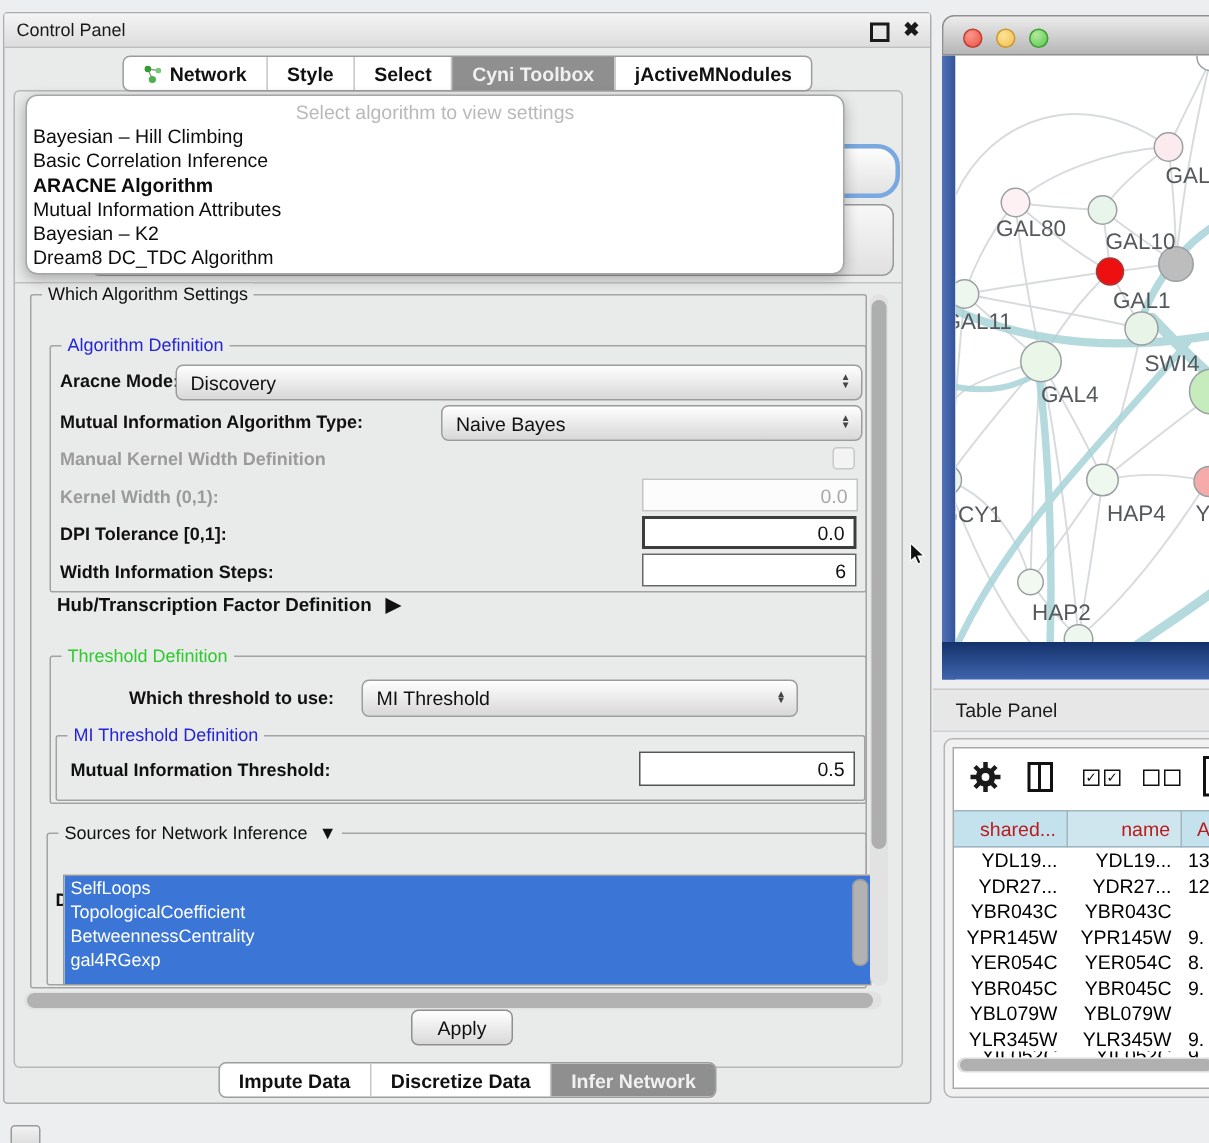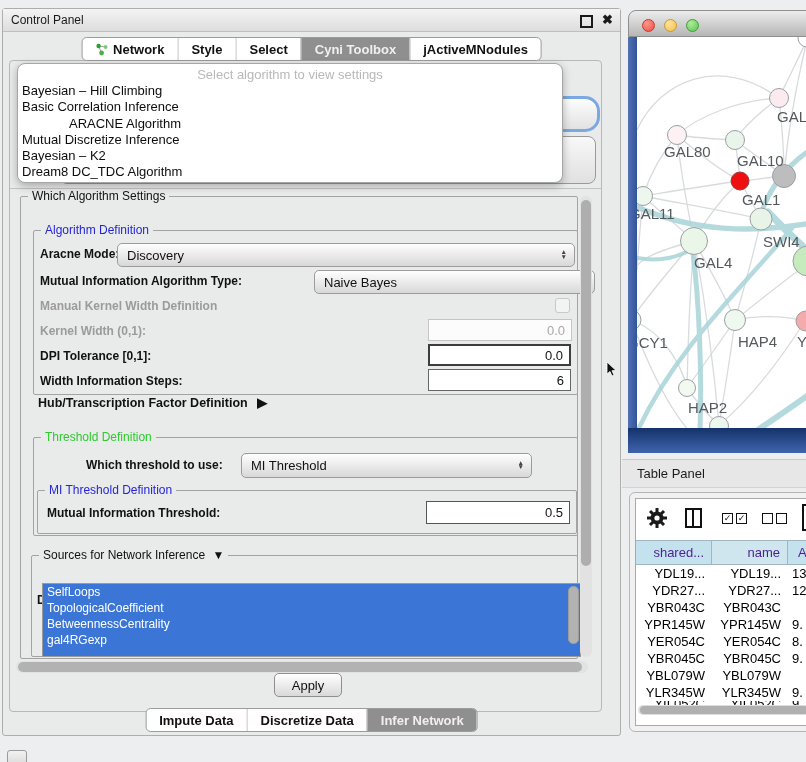--- a/index.html
+++ b/index.html
@@ -34,21 +34,21 @@
   .combo-focus-frag{position:absolute;left:380px;top:35px;width:204px;height:30px;border-radius:15px;
       border:3px solid #7aa8e0;background:linear-gradient(#fdfdfd,#e2e2e2);z-index:1;}
   .combo2-frag{position:absolute;left:49px;top:75px;width:535px;height:46px;border-radius:8px;
       border:1px solid #9a9a9a;background:linear-gradient(#f8f8f8,#e0e0e0);z-index:1;}
 
   
   #algdd{position:absolute;left:14px;top:54px;width:544px;height:118px;background:#fff;
       border:1px solid #a6a6a6;border-radius:8px;box-shadow:0 3px 9px rgba(0,0,0,.28);z-index:30;}
   .dd-ph{height:17px;line-height:17px;text-align:center;color:#b9b9b9;font-size:13px;margin-top:2px;}
   .dd-item{height:16.3px;line-height:16.3px;padding-left:4px;font-size:13px;color:#0d0d0d;}
-  .dd-item.bold{font-weight:normal;margin-left:47px;}
+  .dd-item.bold{font-weight:bold;}
 
   
   .grp{position:absolute;border:1px solid #a3a3a3;border-radius:2px;}
   .grp-legend{position:absolute;top:-8px;left:7px;background:#e9eaea;padding:0 4px;
       font-size:12px;color:#111;white-space:nowrap;}
   .leg-blue{color:#2525d8;}
   .leg-green{color:#2ecb2e;}
 
   .lbl{position:absolute;font-size:12px;font-weight:bold;color:#111;white-space:nowrap;}
   .lbl-dis{color:#9b9b9b;}
@@ -92,21 +92,21 @@
 
   
   #tp-titlebar{position:absolute;left:622px;top:459px;width:184px;height:27px;background:#e7e7e7;
       border-top:1px solid #cacaca;border-bottom:1px solid #d2d2d2;}
   #tp-title{position:absolute;left:15px;top:0;line-height:27px;font-size:13px;color:#1c1c1c;}
   #tp{position:absolute;left:629px;top:492px;width:190px;height:238px;background:#f1f1f1;
       border:1px solid #b5b5b5;border-radius:6px;}
   #tp-inner{position:absolute;left:5px;top:5px;width:200px;height:226px;background:#fff;border:1px solid #a8a8a8;}
   .th-row{position:absolute;left:0;top:41px;height:25px;display:flex;}
   .th{box-sizing:border-box;border:1px solid #9fb6c0;border-left:none;background:#c4e2ee;
-      font-size:13px;color:#4c1d95;display:flex;align-items:center;justify-content:flex-end;padding-right:7px;}
+      font-size:13px;color:#b91c1c;display:flex;align-items:center;justify-content:flex-end;padding-right:7px;}
   .tr{position:absolute;left:0;height:17px;display:flex;font-size:13px;color:#000;}
   .td{box-sizing:border-box;display:flex;align-items:center;justify-content:flex-end;padding-right:7px;padding-left:12px;}
   .td.l{justify-content:flex-start;padding-left:4px;}
   .tp-hscroll{position:absolute;left:2px;top:206px;width:178px;height:10px;background:#dedede;border-radius:5px;}
   .tp-hthumb{position:absolute;left:2px;top:1px;width:168px;height:8px;background:#b0b0b0;border-radius:4px;}
 
   .icn-cols{width:13px;height:16px;border:2px solid #111;position:relative;}
   .icn-cols:before{content:"";position:absolute;left:5px;top:0;bottom:0;width:2px;background:#111;}
   .sq{width:9px;height:9px;border:1.5px solid #111;font-size:9px;line-height:9px;color:#111;text-align:center;}
   .icnrow{position:absolute;display:flex;gap:3px;}
@@ -165,21 +165,21 @@
         <div class="lbl" style="left:6px;top:16px;">Aracne Mode:</div>
         <div class="combo" style="left:83px;top:12px;width:458px;height:24px;">
           <span>Discovery</span>
           <span class="spin">
               <span>▲</span>
               <span>▼</span>
             </span>
         </div>
 
         <div class="lbl" style="left:6px;top:43px;">Mutual Information Algorithm Type:</div>
-        <div class="combo" style="left:260px;top:39px;width:281px;height:24px;margin-left:20px;">
+        <div class="combo" style="left:260px;top:39px;width:281px;height:24px;">
           <span>Naive Bayes</span>
           <span class="spin">
               <span>▲</span>
               <span>▼</span>
             </span>
         </div>
 
         <div class="lbl lbl-dis" style="left:6px;top:68px;">Manual Kernel Width Definition</div>
         <div class="chk" style="left:521px;top:67px;"></div>
 
@@ -242,21 +242,21 @@
       </div>
 
     <div class="btn" style="left:264px;top:612px;width:66px;height:22px;">Apply</div>
   </div>
 
   <div id="algdd">
     <div class="dd-ph">Select algorithm to view settings</div>
     <div class="dd-item">Bayesian – Hill Climbing</div>
     <div class="dd-item">Basic Correlation Inference</div>
     <div class="dd-item bold">ARACNE Algorithm</div>
-    <div class="dd-item">Mutual Discretize Inference</div>
+    <div class="dd-item">Mutual Information Attributes</div>
     <div class="dd-item">Bayesian – K2</div>
     <div class="dd-item">Dream8 DC_TDC Algorithm</div>
   </div>
 
   <div id="bottomtabs" class="tabbar">
     <div class="tab">
         <span>Impute Data</span>
       </div>
     <div class="tab">
         <span>Discretize Data</span>

